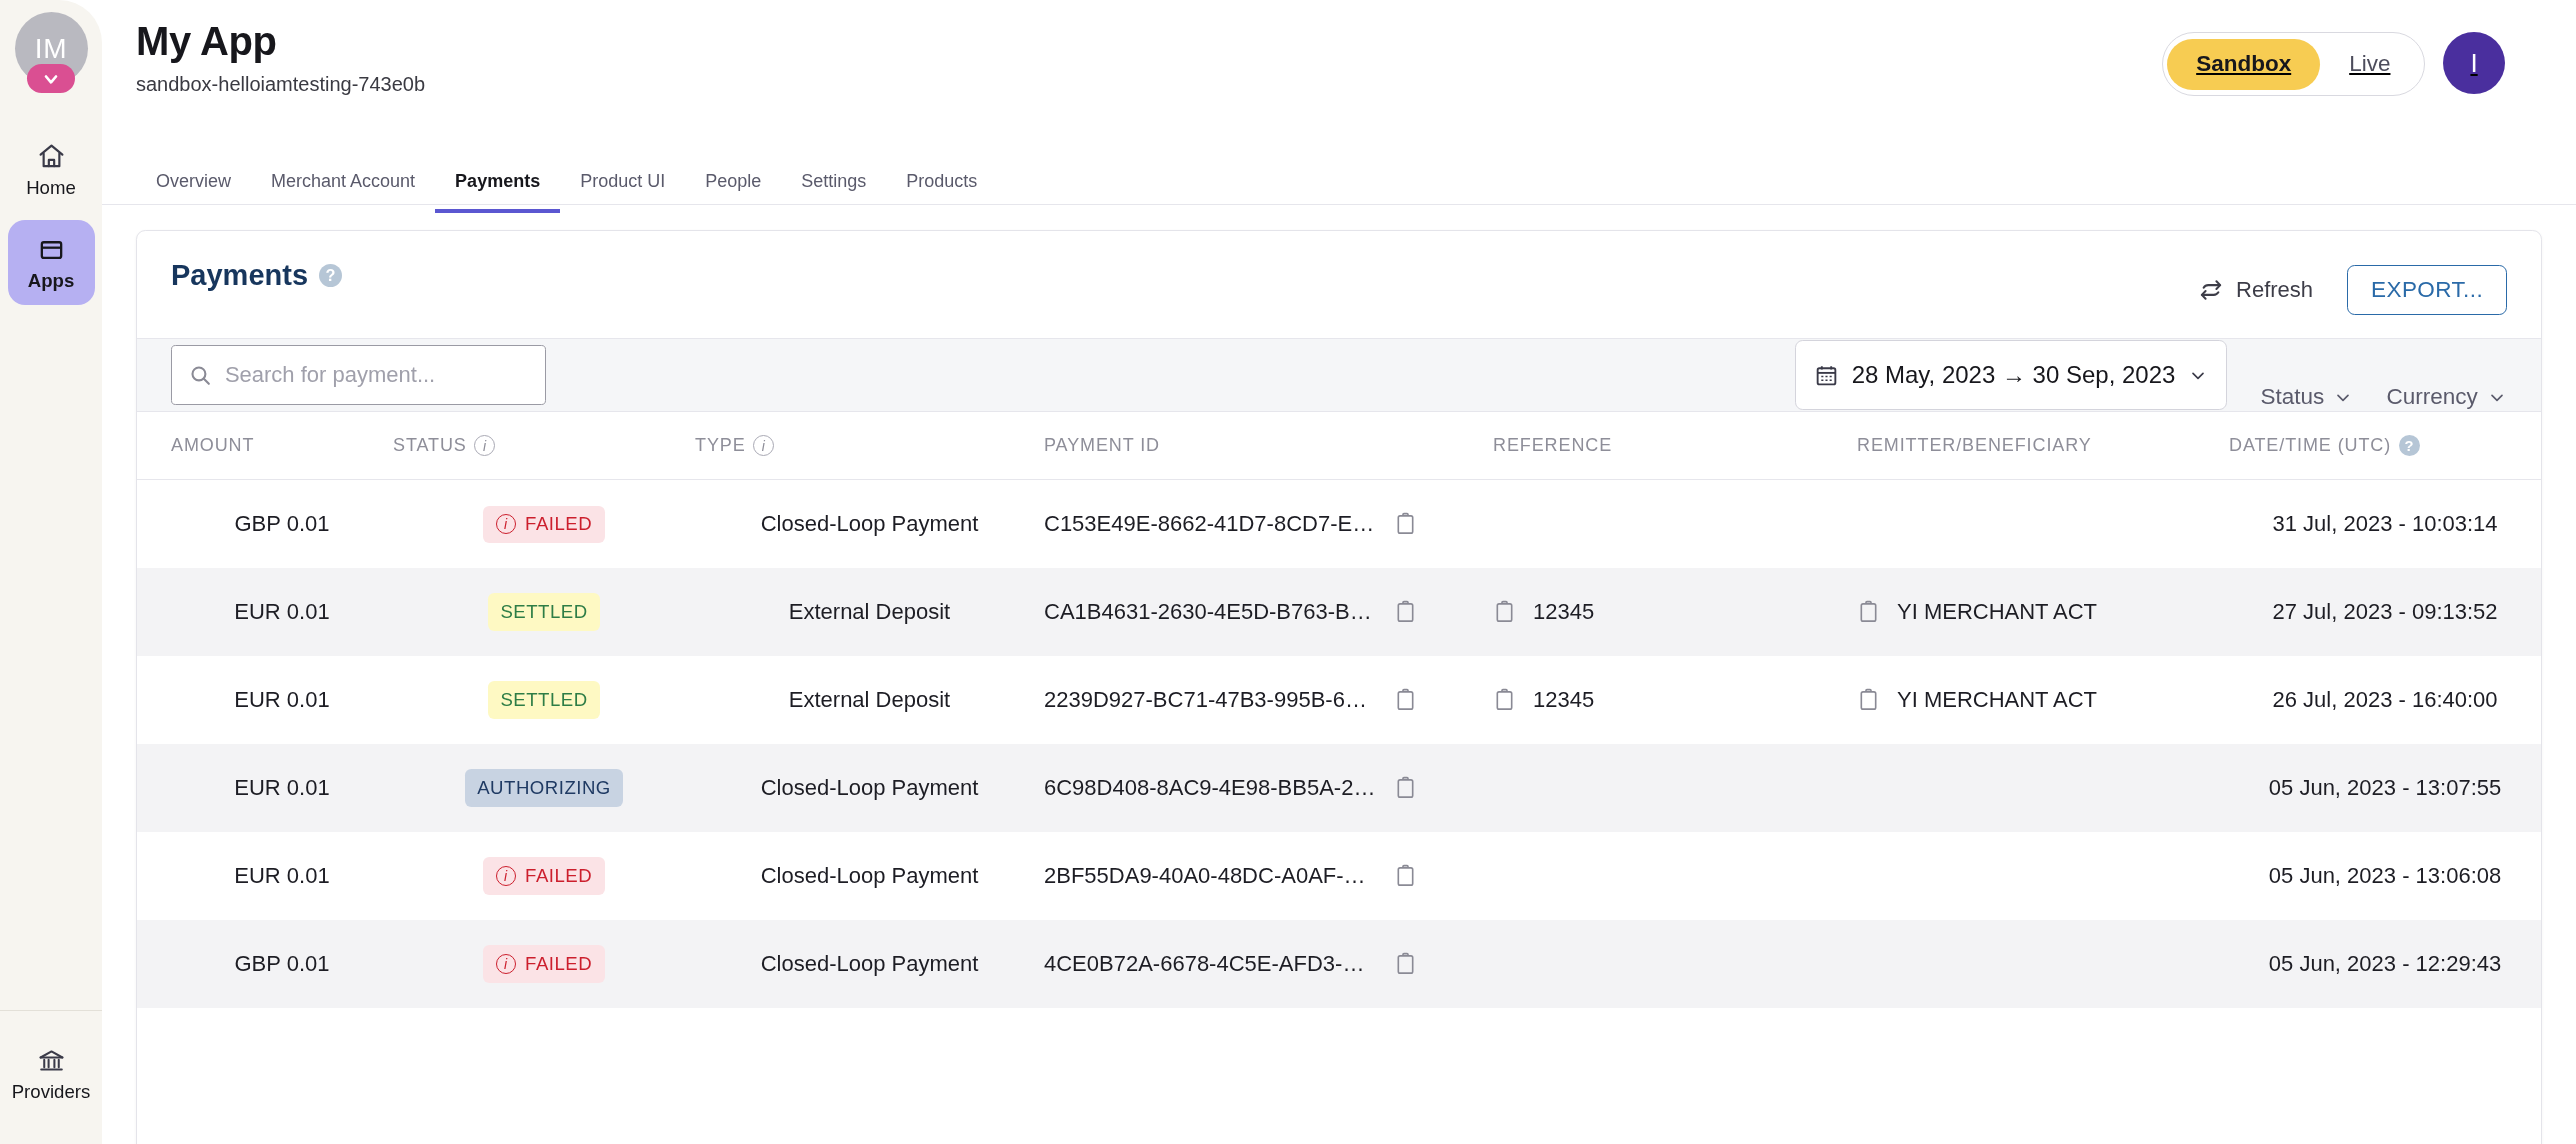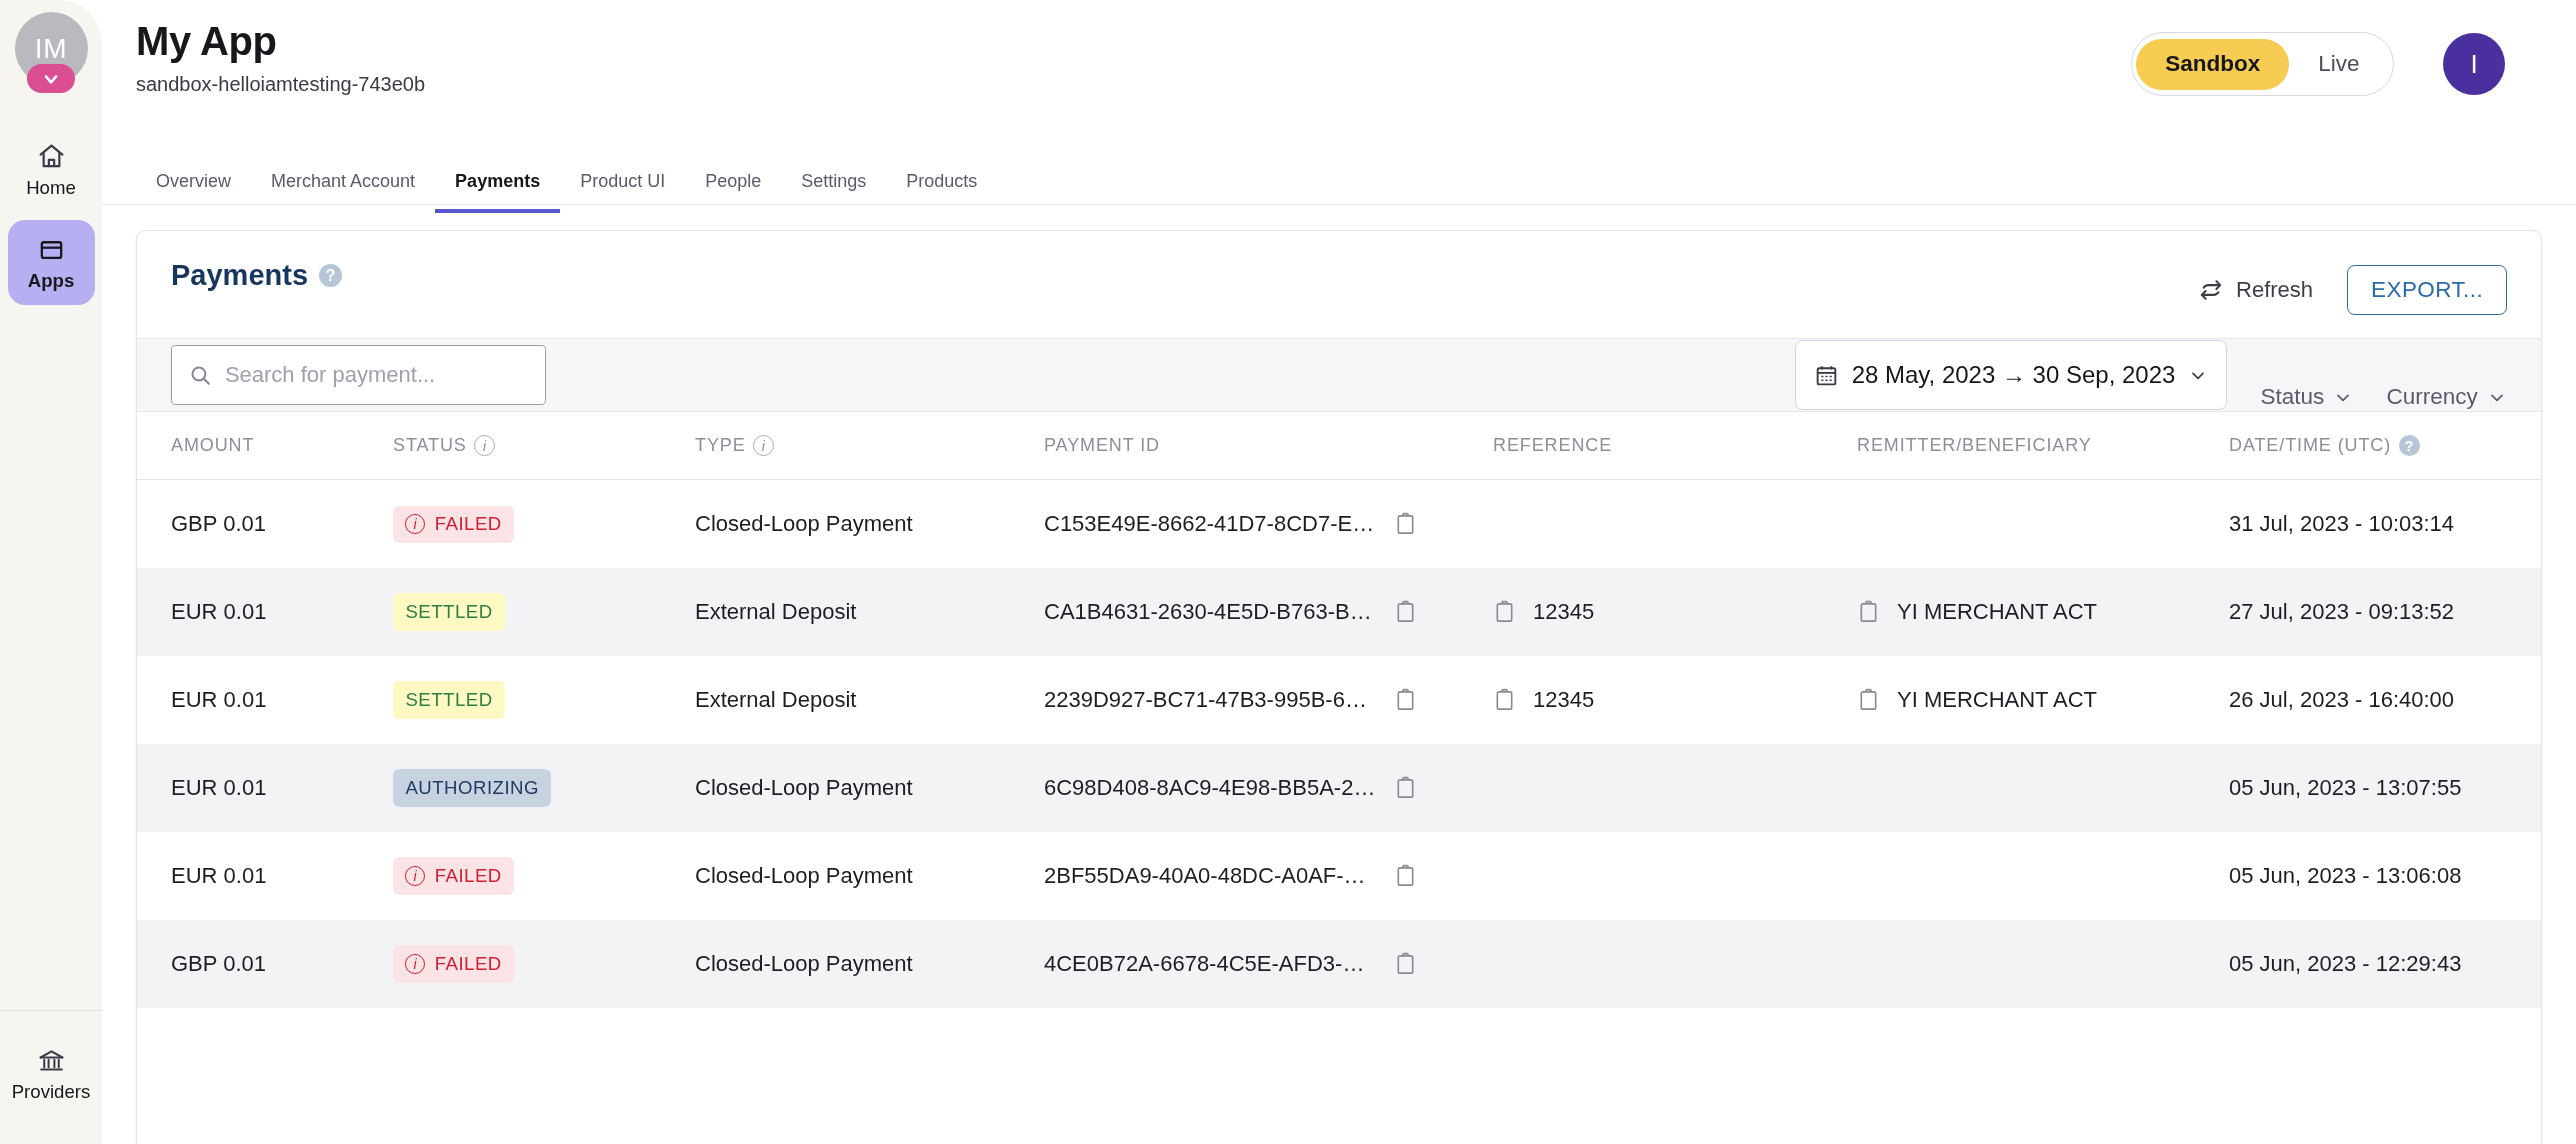--- a/index.html
+++ b/index.html
@@ -57,21 +57,21 @@
 
   
   .main { flex: 1 1 auto; display: flex; flex-direction: column; min-width: 0; }
 
   .topbar {
     height: 144px; display: flex; align-items: flex-start;
     padding: 20px 71px 0 34px; position: relative;
   }
   .app-title { font-size: 40px; font-weight: bold; color: #17171c; letter-spacing: -0.4px; line-height: 1.05; }
   .app-sub { font-size: 20px; color: #3a3a42; margin-top: 11px; }
-  .top-right { margin-left: auto; display: flex; align-items: center; gap: 49px; padding-top: 12.4px; }
+  .top-right { margin-left: auto; display: flex; gap: 18px; padding-top: 12.4px; text-decoration: underline; }
   .env-toggle {
     display: flex; align-items: center;
     border: 1.5px solid #d9d9e0; border-radius: 34px;
     padding: 4.6px; height: 64px;
   }
   .env-pill {
     padding: 0 29px; height: 51px; border-radius: 26px;
     display: flex; align-items: center; font-size: 22.5px; cursor: pointer;
     color: #4d4d5c;
   }
@@ -162,21 +162,21 @@
   th.c-rem     { width: 372px; }
   th.c-date    { width: auto; }
   .th-in { display: inline-flex; align-items: center; gap: 7.7px; }
   .info-i {
     width: 21px; height: 21px; border-radius: 50%; border: 1.5px solid #a9a9b4;
     color: #8e8e99; font-size: 14px; font-style: italic;
     display: inline-flex; align-items: center; justify-content: center; cursor: pointer;
   }
   .help-dot.sm { width: 21px; height: 21px; font-size: 14.7px; }
 
-  tbody tr { height: 88px; }
+  tbody tr { height: 88px; text-align: center; }
   tbody tr:nth-child(even) { background: #f3f3f5; }
   tbody td { font-size: 22px; color: #1d1d24; vertical-align: middle; padding: 0; }
   td.c-amount { padding-left: 34px; }
 
   .badge {
     display: inline-flex; align-items: center; gap: 9.3px;
     border-radius: 6.2px; padding: 7.7px 12.4px; font-size: 18.6px; letter-spacing: 0.5px;
   }
   .badge.failed { background: #fbe3e6; color: #cc1f2d; }
   .badge.settled { background: #fef9c3; color: #2e7d46; }

